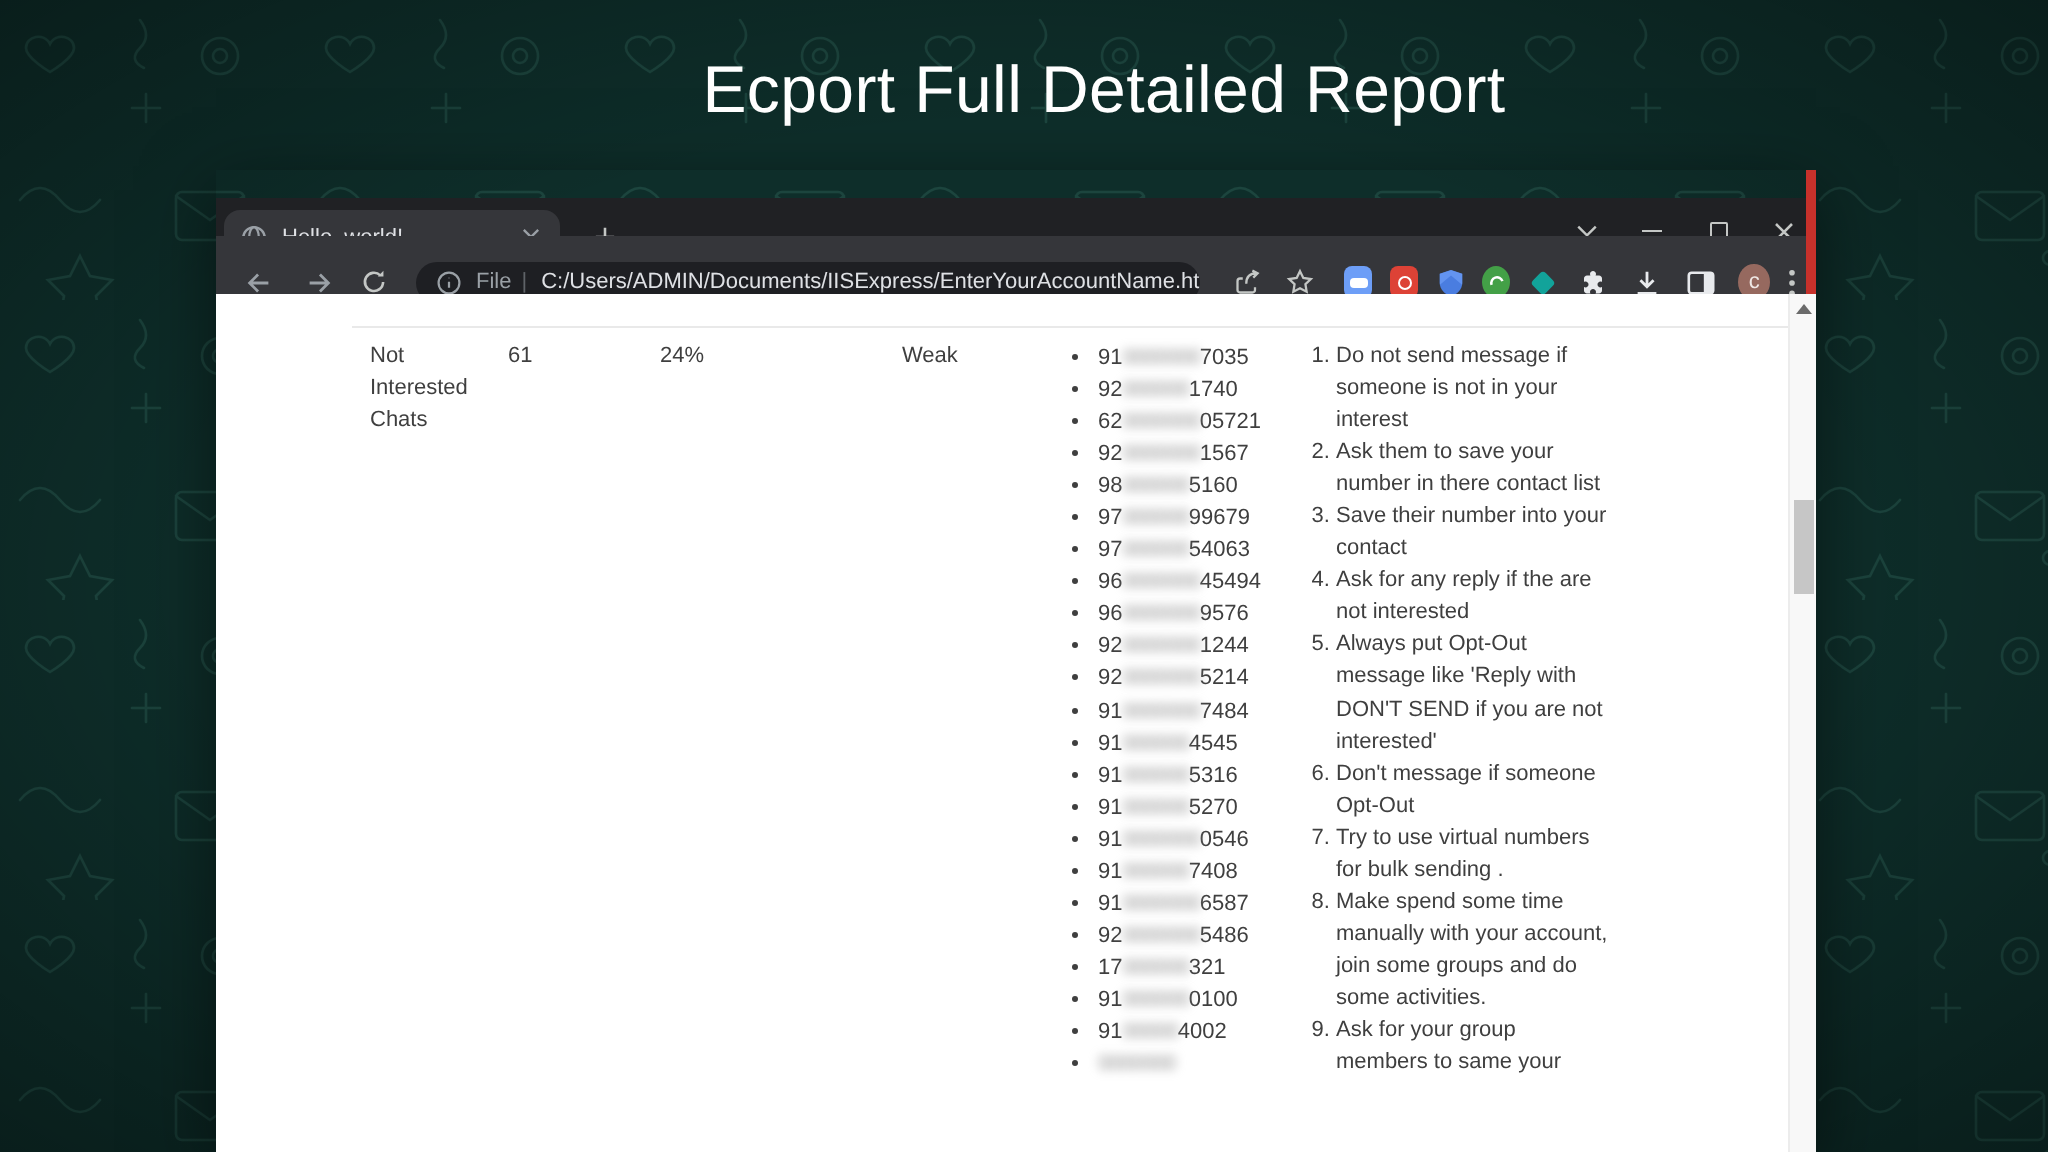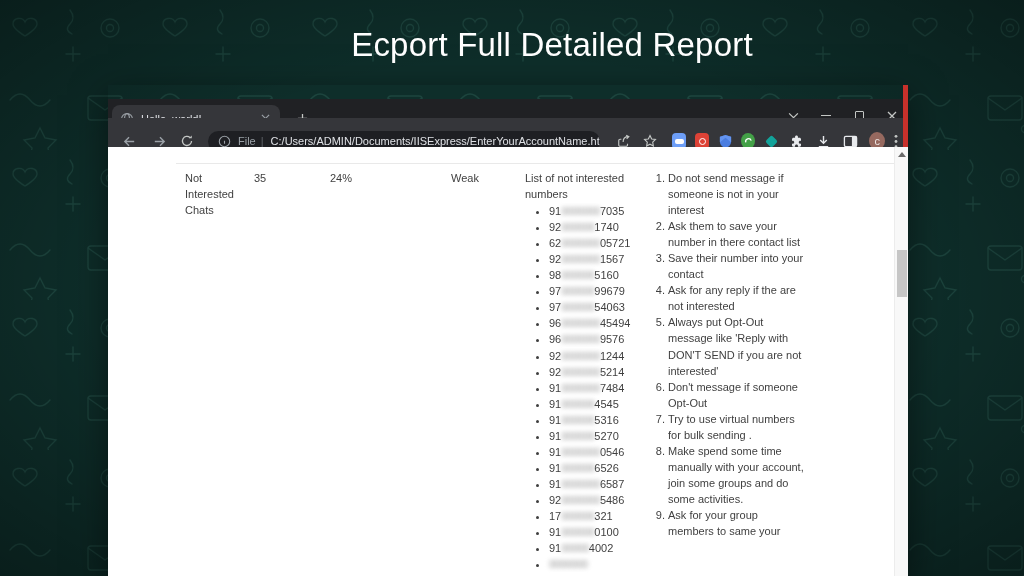--- a/index.html
+++ b/index.html
@@ -243,26 +243,25 @@
           </svg>
       </span>
     </div>
 
     <div class="edge-strip"></div>
 
     <div class="page">
       <div class="rule"></div>
 
       <div class="col c-label">Not Interested Chats</div>
-      <div class="col c-count">35</div>
+      <div class="col c-count">61</div>
       <div class="col c-pct">24%</div>
       <div class="col c-strength">Weak</div>
 
       <div class="col c-list">
-        <div>List of not interested numbers</div>
         <ul>
 
             <li><span>91</span><span class="redact">0000000</span><span>7035</span></li>
 
             <li><span>92</span><span class="redact">000000</span><span>1740</span></li>
 
             <li><span>62</span><span class="redact">0000000</span><span>05721</span></li>
 
             <li><span>92</span><span class="redact">0000000</span><span>1567</span></li>
 
@@ -283,21 +282,21 @@
             <li><span>91</span><span class="redact">0000000</span><span>7484</span></li>
 
             <li><span>91</span><span class="redact">000000</span><span>4545</span></li>
 
             <li><span>91</span><span class="redact">000000</span><span>5316</span></li>
 
             <li><span>91</span><span class="redact">000000</span><span>5270</span></li>
 
             <li><span>91</span><span class="redact">0000000</span><span>0546</span></li>
 
-            <li><span>91</span><span class="redact">000000</span><span>6526</span></li>
+            <li><span>91</span><span class="redact">000000</span><span>7408</span></li>
 
             <li><span>91</span><span class="redact">0000000</span><span>6587</span></li>
 
             <li><span>92</span><span class="redact">0000000</span><span>5486</span></li>
 
             <li><span>17</span><span class="redact">000000</span><span>321</span></li>
 
             <li><span>91</span><span class="redact">000000</span><span>0100</span></li>
 
             <li><span>91</span><span class="redact">00000</span><span>4002</span></li>

